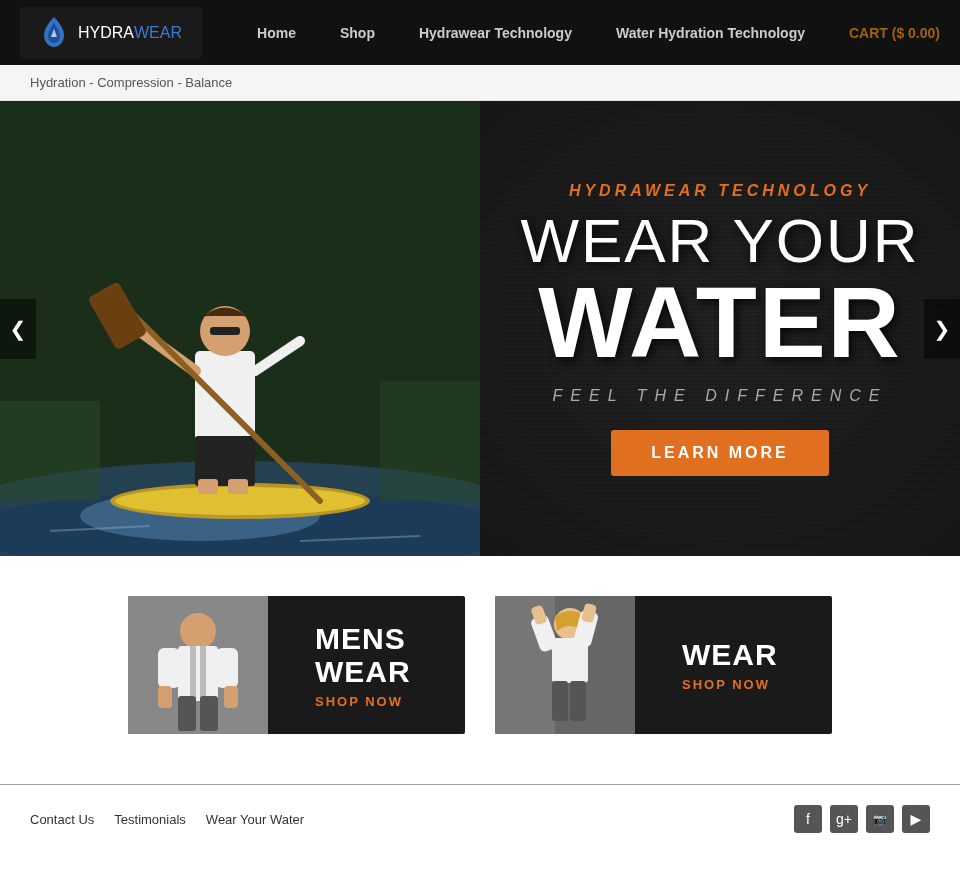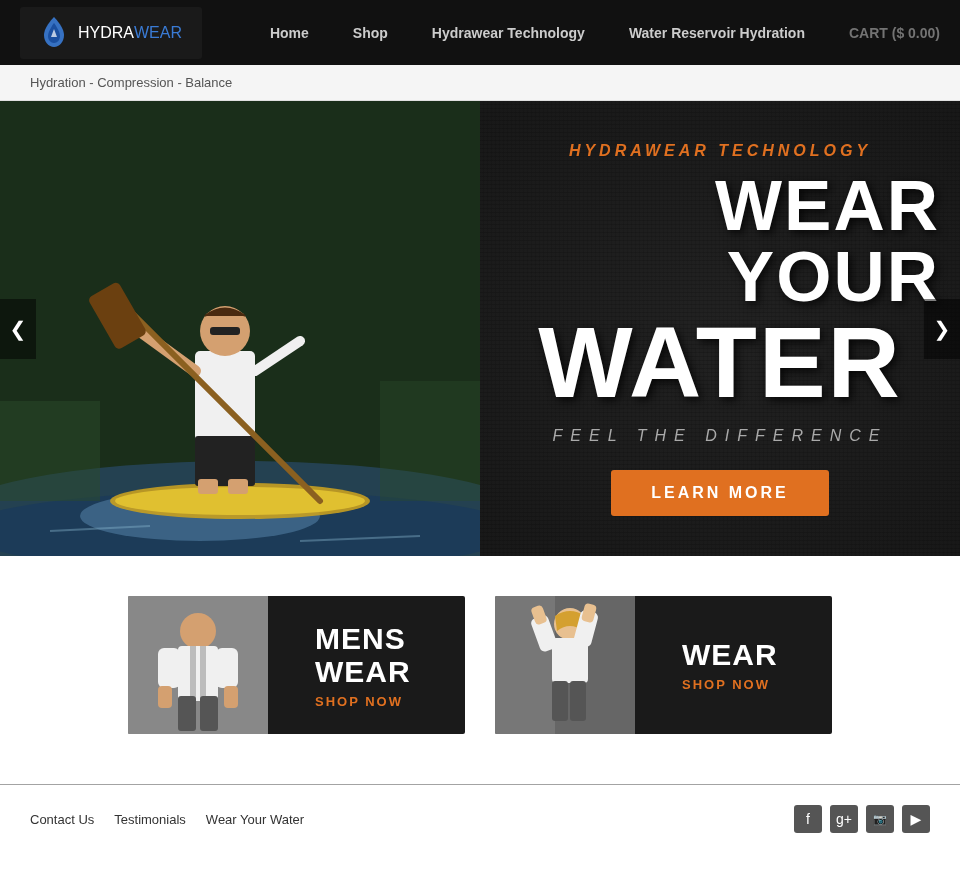--- a/index.html
+++ b/index.html
@@ -35,21 +35,21 @@
       gap: 28px;
     }
     nav a {
       color: #ccc;
       text-decoration: none;
       font-size: 14px;
       font-weight: 700;
       margin-left: 16px;
     }
     .cart-link {
-      color: #737373;
+      color: #a16207;
       text-decoration: none;
       font-size: 14px;
     }
 
     
     .breadcrumb-bar {
       background: #f5f5f5;
       border-bottom: 1px solid #e0e0e0;
       padding: 10px 30px;
       font-size: 13px;
@@ -102,28 +102,27 @@
     }
     .hero-subtitle {
       font-size: 16px;
       font-style: italic;
       color: #e07020;
       letter-spacing: 4px;
       font-weight: bold;
       margin-bottom: 10px;
     }
     .hero-title-wear {
-      font-size: 71px;
-      font-weight: 700;
+      font-size: 62px;
+      font-weight: 400;
       color: #fff;
       line-height: 1;
       text-transform: uppercase;
       letter-spacing: 2px;
       text-shadow: 3px 3px 10px rgba(0,0,0,0.8);
-      text-align: right;
     }
     .hero-title-water {
       font-size: 100px;
       font-weight: 900;
       color: #fff;
       line-height: 1;
       text-transform: uppercase;
       letter-spacing: 2px;
       text-shadow: 3px 3px 10px rgba(0,0,0,0.8);
     }
@@ -292,21 +291,21 @@
       <path d="M14 8 C14 8, 8 16, 8 21 C8 24.8 10.7 28 14 28 C17.3 28 20 24.8 20 21 C20 16 14 8 14 8Z" fill="#1a4fa0"></path>
       <path d="M14 14 L11 22 L17 22 Z" fill="#fff" opacity="0.7"></path>
     </svg>
     <span class="logo-hydra">HYDRA</span>
       <span class="logo-wear">WEAR</span>
   </div>
   <nav>
     <a href="#">Home</a>
     <a href="#">Shop</a>
     <a href="#">Hydrawear Technology</a>
-    <a href="#">Water Reservoir Hydration</a>
+    <a href="#">Water Hydration Technology</a>
     <a href="#" class="cart-link">CART ($ 0.00)</a>
   </nav>
 </header>
 
 <div class="breadcrumb-bar">
   <span>Hydration - Compression - Balance</span>
 </div>
 
 <div class="hero-slider">
   <button class="slider-arrow slider-arrow-left">

